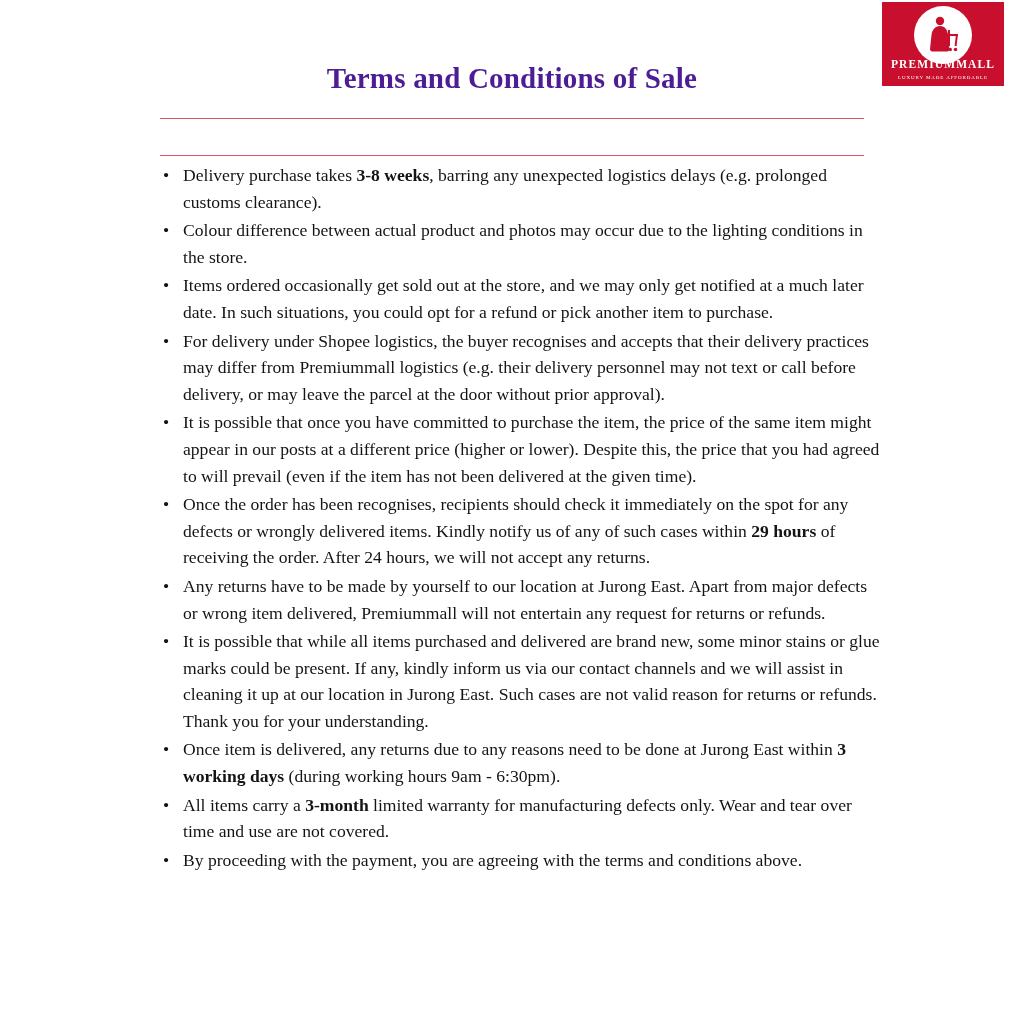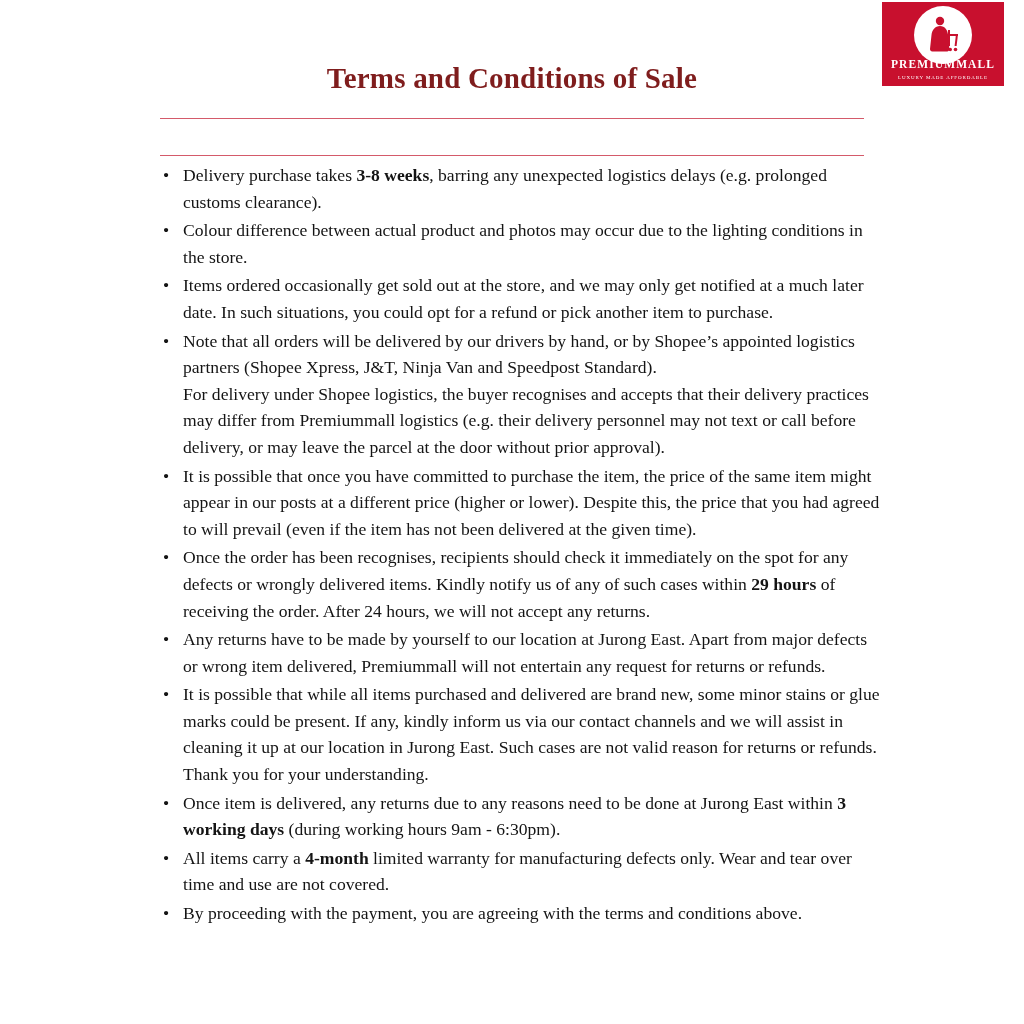--- a/index.html
+++ b/index.html
@@ -82,21 +82,21 @@
   
   .title {
     position: absolute;
     top: 62px;
     left: 0;
     width: 1024px;
     text-align: center;
     font-size: 29px;
     font-weight: bold;
     font-family: "Liberation Serif", serif;
-    color: #7f1d1d;
+    color: #4c1d95;
     letter-spacing: 0.2px;
   }
 
   
   .rule {
     position: absolute;
     left: 160px;
     width: 704px;
     height: 1px;
     background: #d45a6a;
@@ -187,21 +187,20 @@
         <li>
           <span class="dot">•</span>
           <span class="para"><span>Colour difference between actual product and photos may occur due to the lighting conditions in the store.</span></span>
         </li>
         <li>
           <span class="dot">•</span>
           <span class="para"><span>Items ordered occasionally get sold out at the store, and we may only get notified at a much later date. In such situations, you could opt for a refund or pick another item to purchase.</span></span>
         </li>
         <li>
           <span class="dot">•</span>
-          <span class="para"><span>Note that all orders will be delivered by our drivers by hand, or by Shopee’s appointed logistics partners (Shopee Xpress, J&amp;T, Ninja Van and Speedpost Standard).</span></span>
           <span class="para"><span>For delivery under Shopee logistics, the buyer recognises and accepts that their delivery practices may differ from Premiummall logistics (e.g. their delivery personnel may not text or call before delivery, or may leave the parcel at the door without prior approval).</span></span>
         </li>
         <li>
           <span class="dot">•</span>
           <span class="para"><span>It is possible that once you have committed to purchase the item, the price of the same item might appear in our posts at a different price (higher or lower). Despite this, the price that you had agreed to will prevail (even if the item has not been delivered at the given time).</span></span>
         </li>
         <li>
           <span class="dot">•</span>
           <span class="para"><span>Once the order has been recognises, recipients should check it immediately on the spot for any defects or wrongly delivered items. Kindly notify us of any of such cases within </span><b>29 hours</b><span> of receiving the order. After 24 hours, we will not accept any returns.</span></span>
         </li>
@@ -212,21 +211,21 @@
         <li>
           <span class="dot">•</span>
           <span class="para"><span>It is possible that while all items purchased and delivered are brand new, some minor stains or glue marks could be present. If any, kindly inform us via our contact channels and we will assist in cleaning it up at our location in Jurong East. Such cases are not valid reason for returns or refunds. Thank you for your understanding.</span></span>
         </li>
         <li>
           <span class="dot">•</span>
           <span class="para"><span>Once item is delivered, any returns due to any reasons need to be done at Jurong East within </span><b>3 working days</b><span> (during working hours 9am - 6:30pm).</span></span>
         </li>
         <li>
           <span class="dot">•</span>
-          <span class="para"><span>All items carry a </span><b>4-month</b><span> limited warranty for manufacturing defects only. Wear and tear over time and use are not covered.</span></span>
+          <span class="para"><span>All items carry a </span><b>3-month</b><span> limited warranty for manufacturing defects only. Wear and tear over time and use are not covered.</span></span>
         </li>
         <li>
           <span class="dot">•</span>
           <span class="para"><span>By proceeding with the payment, you are agreeing with the terms and conditions above.</span></span>
         </li>
       </ul>
   </div>
 
 </div>
 

